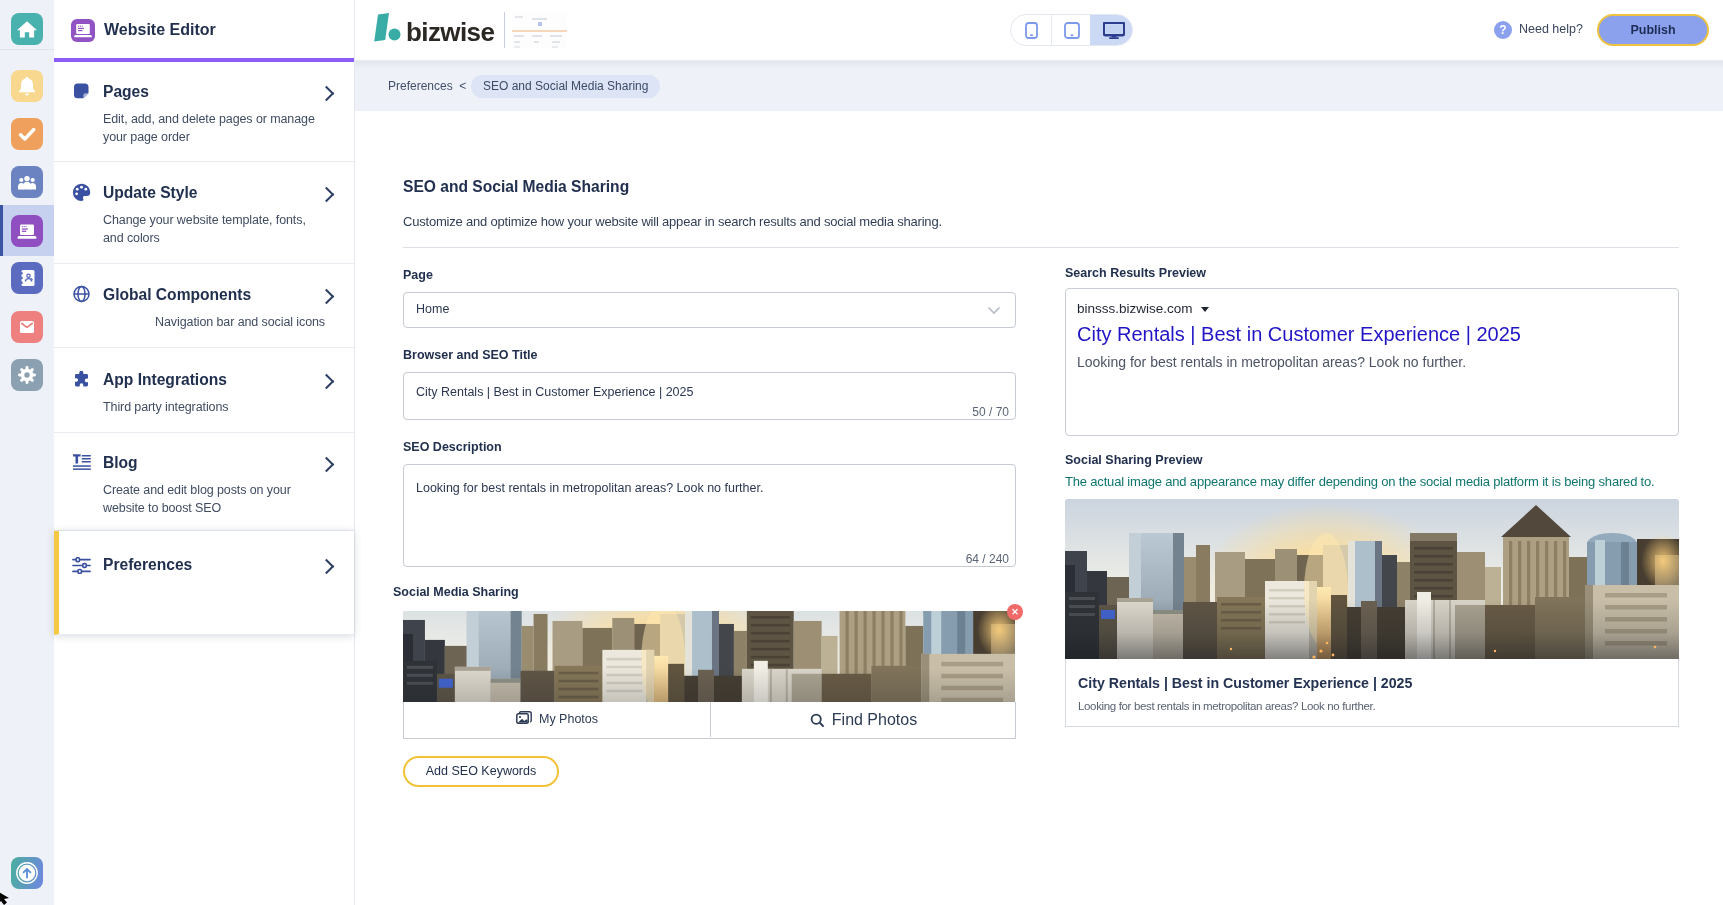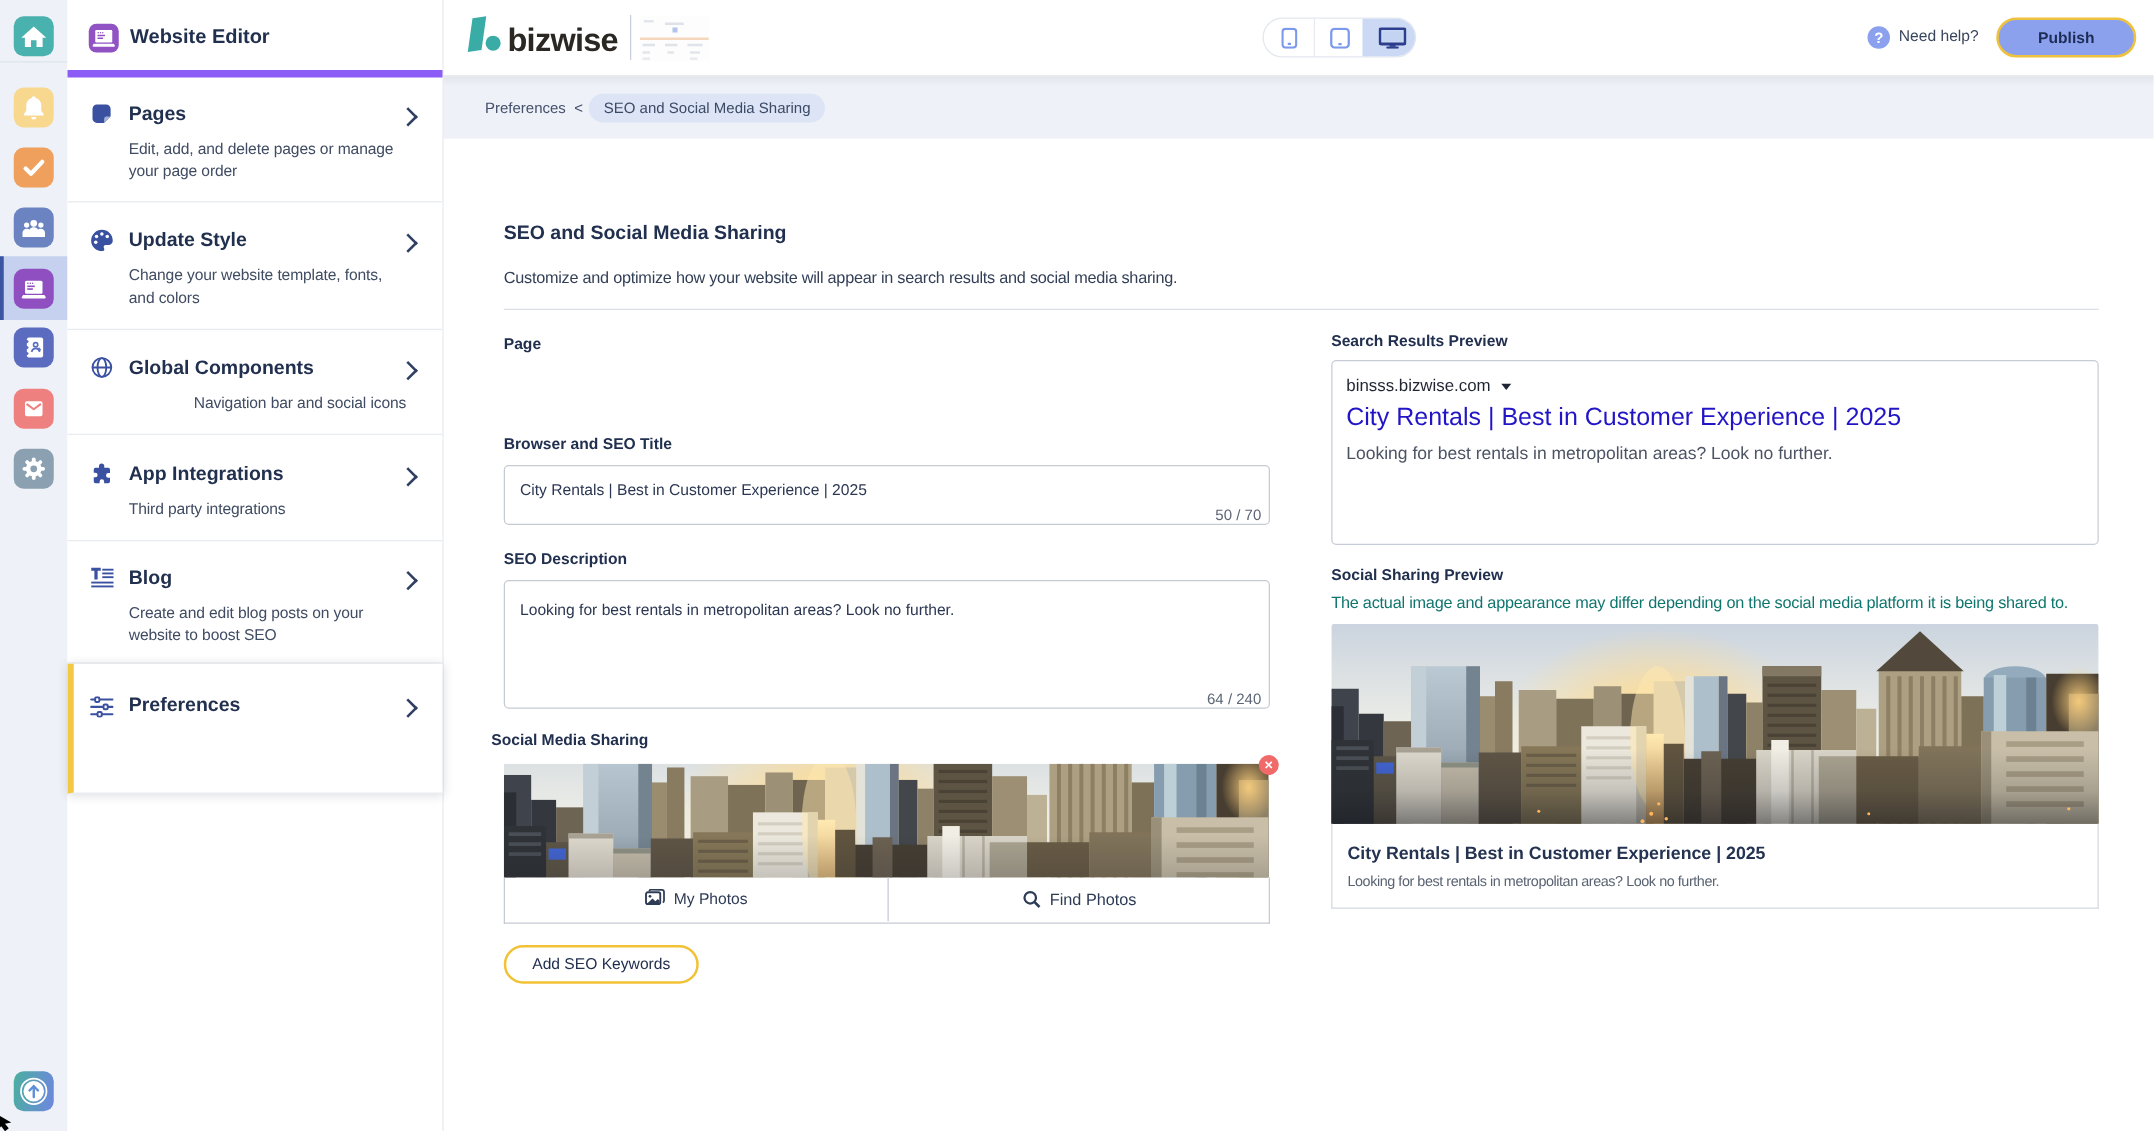--- a/index.html
+++ b/index.html
@@ -6,21 +6,21 @@
   body{width:1723px;height:905px;overflow:hidden;font-family:"Liberation Sans",sans-serif;background:#fff;}
   .page{position:relative;width:1723px;height:905px;}
   .abs{position:absolute;}
   
   .rail{position:absolute;left:0;top:0;width:54px;height:905px;background:#eef1f7;}
   .rail .ic{position:absolute;left:11px;width:32px;height:32px;border-radius:8px;}
   .rail .sel-strip{position:absolute;left:0;top:205px;width:54px;height:51px;background:#c5d1ee;border-left:3px solid #3b55a3;box-sizing:border-box;}
   .rail .divider{position:absolute;left:0;top:49px;width:54px;height:1px;background:#dde3ec;}
   
   .sidebar{position:absolute;left:54px;top:0;width:301px;height:905px;background:#fff;border-right:1px solid #e4e8ef;box-sizing:border-box;}
-  .sb-head{position:absolute;left:0;top:0;width:100%;height:62px;border-bottom:6px solid #8b5cf6;box-sizing:border-box;}
+  .sb-head{position:absolute;left:0;top:0;width:100%;height:62px;border-bottom:4px solid #8b5cf6;box-sizing:border-box;}
   .sb-head .hicon{position:absolute;left:17px;top:19px;width:24px;height:23px;border-radius:6px;background:#9153c4;}
   .sb-head .htxt{position:absolute;left:50px;top:21px;font-size:16px;font-weight:bold;color:#22304f;}
   .mi{position:absolute;left:0;width:100%;border-bottom:1px solid #e8ebf0;box-sizing:border-box;}
   .mi .t{position:absolute;left:49px;font-size:15.6px;font-weight:bold;color:#22304f;}
   .mi .d{position:absolute;left:49px;font-size:12.5px;letter-spacing:-0.1px;color:#404c62;line-height:17.5px;width:222px;}
   .mi .chev{position:absolute;right:22px;width:9px;height:9px;border-top:2px solid #2f3f63;border-right:2px solid #2f3f63;transform:rotate(45deg);}
   .mi .micon{position:absolute;left:18px;}
   .mi.selected{border-left:5px solid #f5c844;box-shadow:0 1px 8px rgba(40,50,80,.18);background:#fff;z-index:3;}
   .mi.selected .t{left:44px;}
   .mi.selected .d{left:44px;}
@@ -257,20 +257,26 @@
     <div style="position:absolute;left:33px;top:18px;font-size:12px;color:#44506a;">Preferences &nbsp;&lt;</div>
     <div class="crumb-pill">SEO and Social Media Sharing</div>
   </div>
 
   <div class="content" id="content">
     <div class="abs" style="left:48px;top:67px;font-size:15.6px;font-weight:bold;color:#22304f;">SEO and Social Media Sharing</div>
     <div class="abs" style="left:48px;top:103px;font-size:13px;letter-spacing:-0.2px;color:#323f56;">Customize and optimize how your website will appear in search results and social media sharing.</div>
     <div class="abs" style="left:48px;top:136px;width:1276px;height:1px;background:#dcdfe6;"></div>
 
     <div class="label" style="left:48px;top:157px;">Page</div>
+    <div class="inputbox" style="left:48px;top:181px;width:613px;height:36px;">
+      <div class="abs" style="left:12px;top:9px;">Home</div>
+      <svg class="abs" style="right:14px;top:13px;" width="14" height="9" viewBox="0 0 14 9">
+          <path d="M1.5 1.5 L7 7 L12.5 1.5" fill="none" stroke="#b6bcc6" stroke-width="1.6"></path>
+        </svg>
+    </div>
     <div class="label" style="left:48px;top:237px;">Browser and SEO Title</div>
     <div class="inputbox" style="left:48px;top:261px;width:613px;height:48px;">
       <div class="abs" style="left:12px;top:12px;">City Rentals | Best in Customer Experience | 2025</div>
       <div class="counter">50 / 70</div>
     </div>
     <div class="label" style="left:48px;top:329px;">SEO Description</div>
     <div class="inputbox" style="left:48px;top:353px;width:613px;height:103px;">
       <div class="abs" style="left:12px;top:16px;">Looking for best rentals in metropolitan areas? Look no further.</div>
       <div class="counter">64 / 240</div>
     </div>
@@ -283,21 +289,21 @@
     <div class="abs" style="left:652px;top:493px;width:16px;height:16px;border-radius:50%;background:#f16a6a;text-align:center;line-height:16px;font-size:9px;font-weight:bold;color:#fff;z-index:4;">✕</div>
     <div class="abs" style="left:48px;top:591px;width:613px;height:37px;border:1px solid #c6cad3;border-top:none;box-sizing:border-box;">
       <div class="abs" style="left:306px;top:0;width:1px;height:35px;background:#c6cad3;"></div>
       <div class="abs" style="left:0;top:0;width:306px;height:35px;text-align:center;font-size:12.5px;color:#2d3b55;line-height:35px;">
         <svg style="vertical-align:-3px;margin-right:7px;" width="16" height="15" viewBox="0 0 16 15">
             <rect x="0.8" y="2.8" width="11.4" height="9.4" rx="1.5" fill="none" stroke="#2d3b55" stroke-width="1.5"></rect>
             <path d="M3.4 2 a1.5 1.5 0 0 1 1.5-1.2 h8.5 a1.8 1.8 0 0 1 1.8 1.8 v7 a1.5 1.5 0 0 1-1 1.4" fill="none" stroke="#2d3b55" stroke-width="1.4"></path>
             <circle cx="4" cy="6" r="1.1" fill="#2d3b55"></circle>
             <path d="M2 11.5 L6 7.8 L8.3 9.9 L10.3 8.2 L11.6 9.6 V11.5 Z" fill="#2d3b55"></path>
           </svg>My Photos</div>
-      <div class="abs" style="left:307px;top:0;width:305px;height:53px;text-align:center;font-size:13px;color:#2d3b55;line-height:35px;">
+      <div class="abs" style="left:307px;top:0;width:305px;height:53px;text-align:center;font-size:16px;color:#2d3b55;line-height:35px;">
         <svg style="vertical-align:-3px;margin-right:7px;" width="15" height="15" viewBox="0 0 15 15">
             <circle cx="6.2" cy="6.2" r="4.6" fill="none" stroke="#2d3b55" stroke-width="1.8"></circle>
             <line x1="9.8" y1="9.8" x2="13.6" y2="13.6" stroke="#2d3b55" stroke-width="2"></line>
           </svg>Find Photos</div>
     </div>
     <div class="abs" style="left:48px;top:645px;width:156px;height:31px;border:2px solid #f2c236;border-radius:16px;box-sizing:border-box;text-align:center;font-size:12.5px;color:#22304f;line-height:27px;">Add SEO Keywords</div>
 
     <div class="label" style="left:710px;top:155px;">Search Results Preview</div>
     <div class="abs" style="left:710px;top:177px;width:614px;height:148px;border:1px solid #c8ccd6;border-radius:4px;box-sizing:border-box;">
       <div class="abs" style="left:11px;top:12px;font-size:13.5px;color:#1f2533;">binsss.bizwise.com

